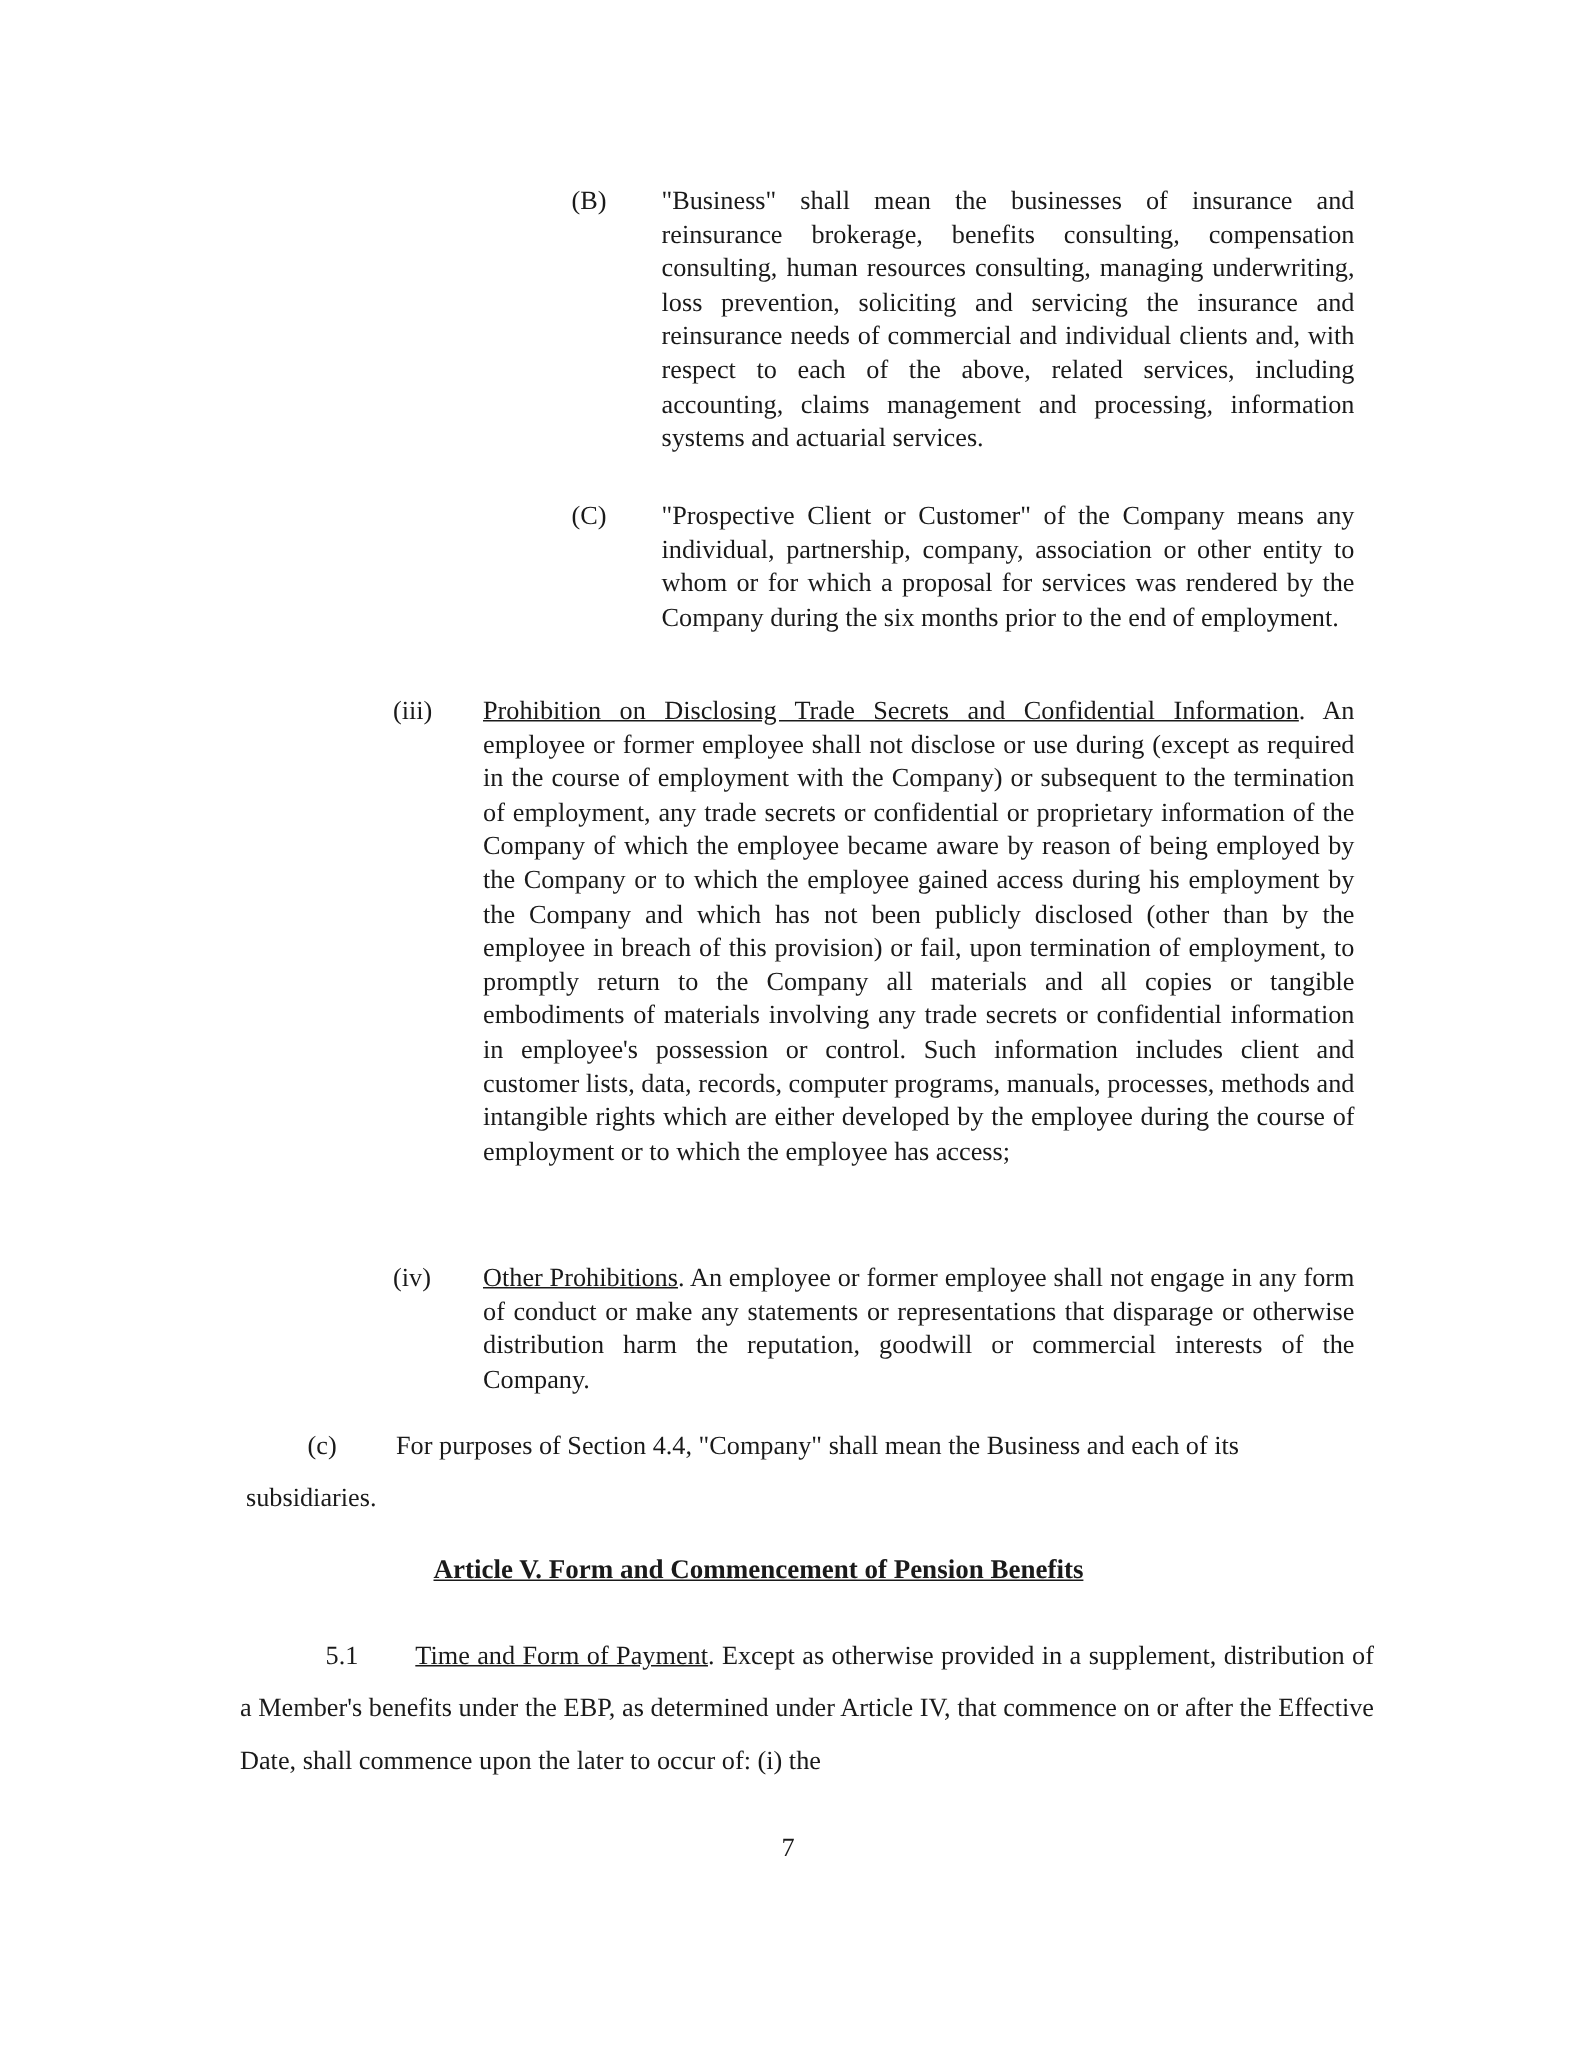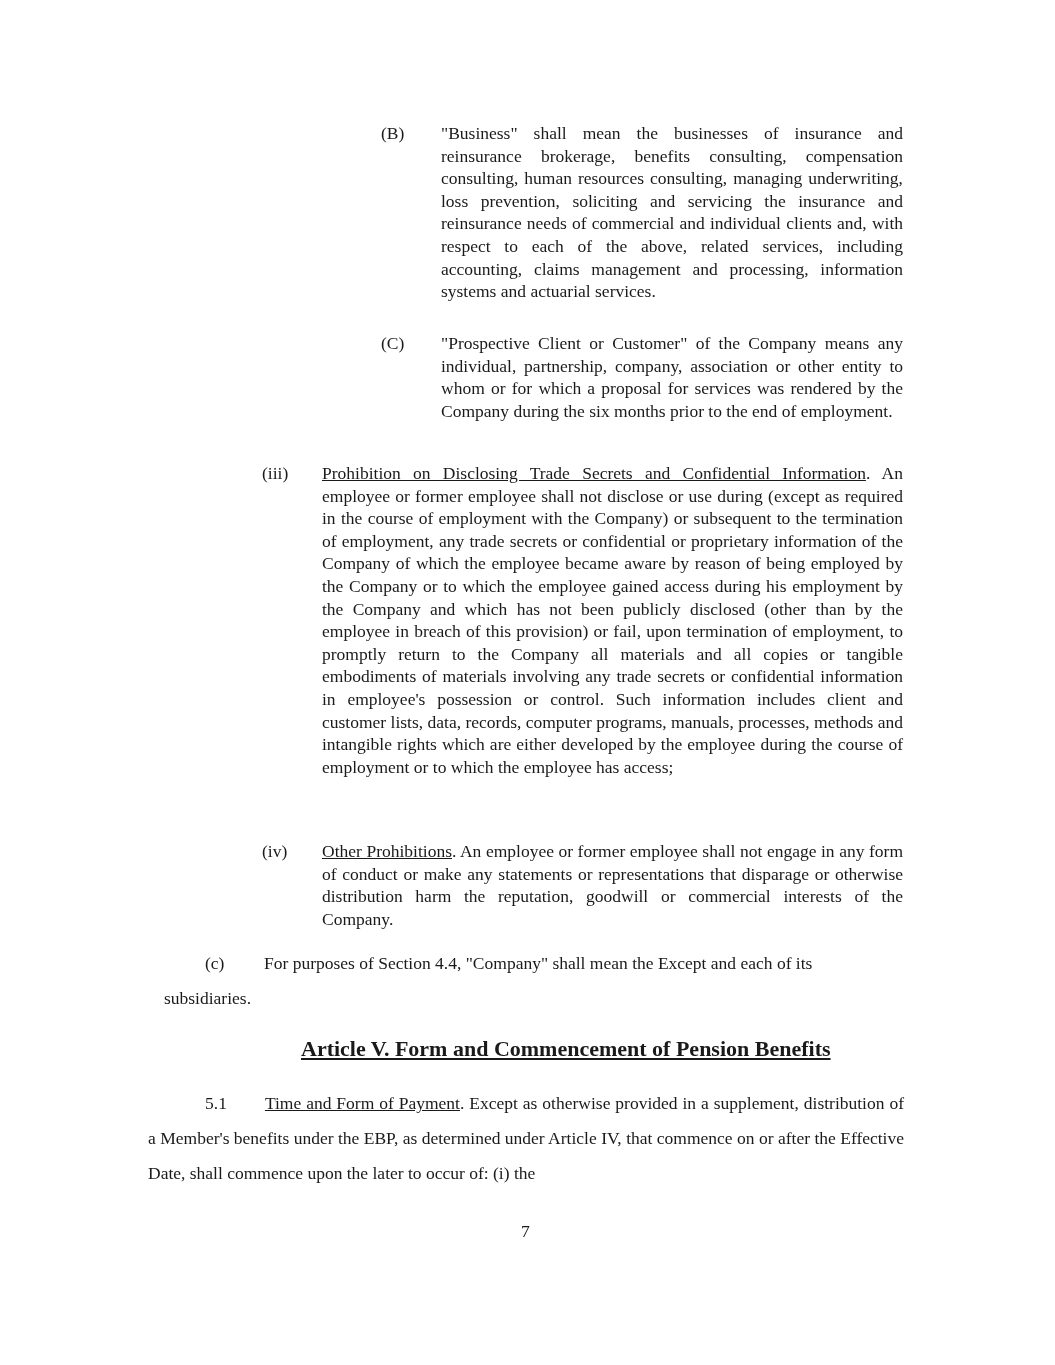--- a/index.html
+++ b/index.html
@@ -2,43 +2,43 @@
 <html><head>
 <meta charset="utf-8">
 <style>
   html, body { margin: 0; padding: 0; background: #ffffff; }
   body { width: 1055px; height: 1365px; position: relative; overflow: hidden;
          font-family: "Liberation Serif", "DejaVu Serif", serif; color: #1a1a1a; }
   .page { position: absolute; left: 0; top: 0; width: 1055px; height: 1365px; }
   .blk { position: absolute; font-size: 17.5px; line-height: 22.6px; text-align: justify; }
   .lbl { position: absolute; font-size: 17.5px; line-height: 22.6px; }
   .u { text-decoration: underline; }
-  .body-para { position: absolute; font-size: 17.5px; line-height: 35px; text-align: justify; }
-  .heading { position: absolute; font-weight: bold; font-size: 22px; text-decoration: underline; margin-left: 12px; }
+  .body-para { position: absolute; font-size: 17.5px; line-height: 35px; text-align: justify; margin-left: 12px; }
+  .heading { position: absolute; font-weight: bold; font-size: 18px; text-decoration: underline; }
   .pagenum { position: absolute; font-size: 17.5px; }
 </style>
 </head>
 <body>
 
 <div class="page">
 
   <span class="lbl" style="left:381px; top:122px;">(B)</span>
   <div class="blk" style="left:441px; top:122px; width:462px;">"Business" shall mean the businesses of insurance and reinsurance brokerage, benefits consulting, compensation consulting, human resources consulting, managing underwriting, loss prevention, soliciting and servicing the insurance and reinsurance needs of commercial and individual clients and, with respect to each of the above, related services, including accounting, claims management and processing, information systems and actuarial services.</div>
 
   <span class="lbl" style="left:381px; top:332px;">(C)</span>
   <div class="blk" style="left:441px; top:332px; width:462px;">"Prospective Client or Customer" of the Company means any individual, partnership, company, association or other entity to whom or for which a proposal for services was rendered by the Company during the six months prior to the end of employment.</div>
 
   <span class="lbl" style="left:262px; top:462px;">(iii)</span>
   <div class="blk" style="left:322px; top:462px; width:581px;"><span class="u">Prohibition on Disclosing Trade Secrets and Confidential Information</span><span>. An employee or former employee shall not disclose or use during (except as required in the course of employment with the Company) or subsequent to the termination of employment, any trade secrets or confidential or proprietary information of the Company of which the employee became aware by reason of being employed by the Company or to which the employee gained access during his employment by the Company and which has not been publicly disclosed (other than by the employee in breach of this provision) or fail, upon termination of employment, to promptly return to the Company all materials and all copies or tangible embodiments of materials involving any trade secrets or confidential information in employee's possession or control.  Such information includes client and customer lists, data, records, computer programs, manuals, processes, methods and intangible rights which are either developed by the employee during the course of employment or to which the employee has access;</span></div>
 
   <span class="lbl" style="left:262px; top:840px;text-align:right;">(iv)</span>
   <div class="blk" style="left:322px; top:840px; width:581px;"><span class="u">Other Prohibitions</span><span>.  An employee or former employee shall not engage in any form of conduct or make any statements or representations that disparage or otherwise distribution harm the reputation, goodwill or commercial interests of the Company.</span></div>
 
   <span class="lbl" style="left:205px; top:952px;">(c)</span>
-  <div class="lbl" style="left:264px; top:952px; width:640px;">For purposes of Section 4.4, "Company" shall mean the Except and each of its</div>
+  <div class="lbl" style="left:264px; top:952px; width:640px;">For purposes of Section 4.4, "Company" shall mean the Business and each of its</div>
   <div class="lbl" style="left:164px; top:987px;">subsidiaries.</div>
 
   <div class="heading" style="left:289px; top:1036px;">Article V.  Form and Commencement of Pension Benefits</div>
 
   <div class="body-para" style="left:148px; top:1086px; width:756px; text-indent:57px;"><span>5.1</span><span style="display:inline-block; width:38px;"></span><span class="u">Time and Form of Payment</span><span>.  Except as otherwise provided in a supplement, distribution of a Member's benefits under the EBP, as determined under Article IV, that commence on or after the Effective Date, shall commence upon the later to occur of: (i) the</span></div>
 
   <div class="pagenum" style="left:521px; top:1221px;">7</div>
 
 </div>
 

